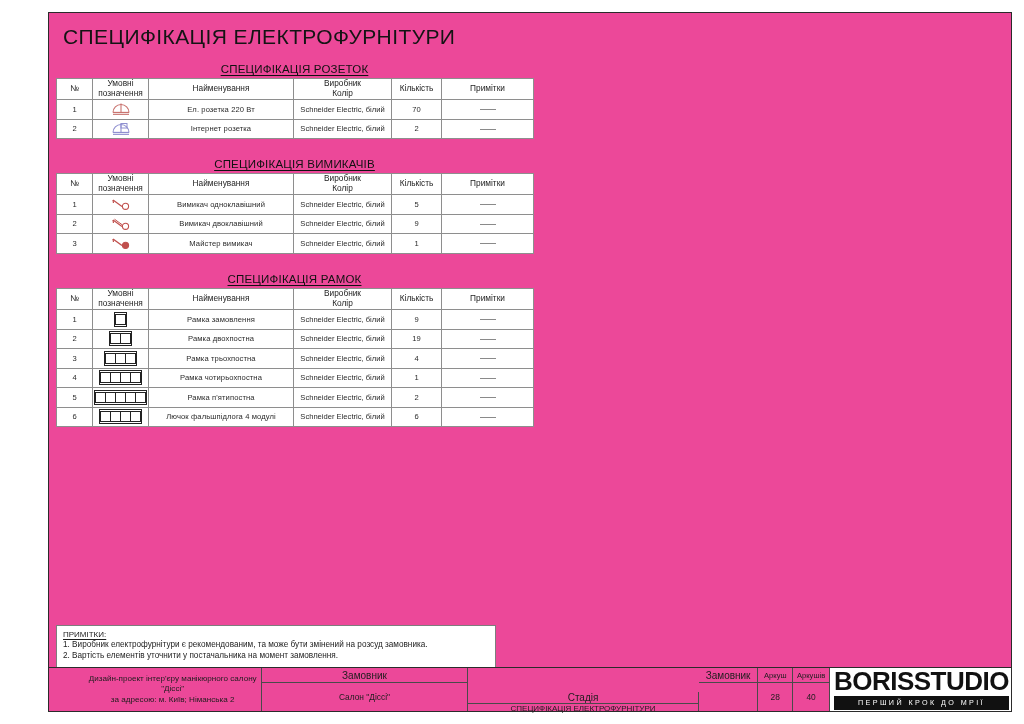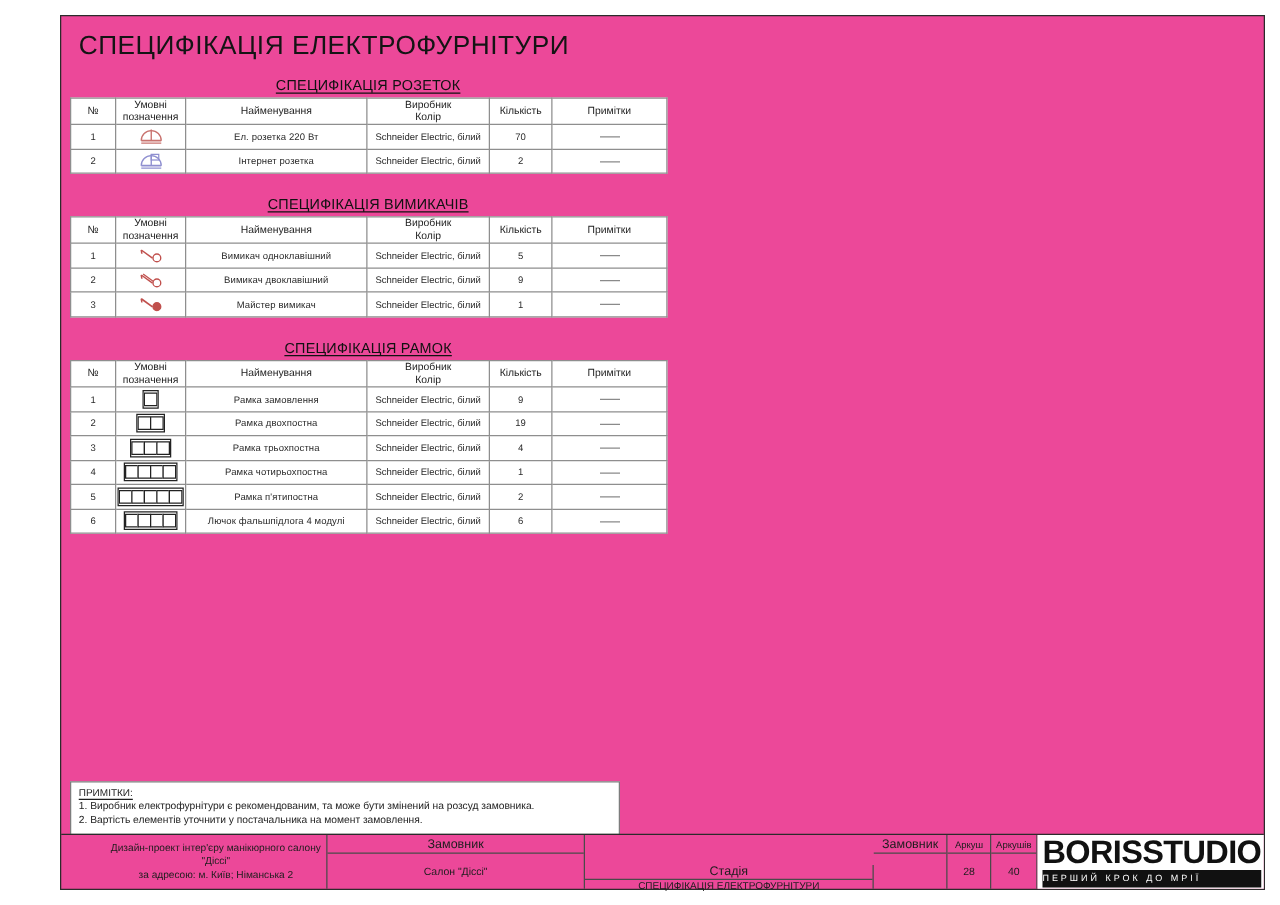--- a/index.html
+++ b/index.html
@@ -141,21 +141,21 @@
     font-size: 26px;
     letter-spacing: -0.5px;
     line-height: 0.95;
     color: #111;
     text-align: left;
     white-space: nowrap;
   }
   .logo-bar {
     background: #111; color: #fff;
     font-size: 7.2px; letter-spacing: 2.4px;
-    text-align: left; padding: 2px 0 2.5px 0;
+    text-align: center; padding: 2px 0 2.5px 0;
     margin-top: 2px; white-space: nowrap;
   }
 </style>
 </head>
 <body>
 
 <div id="sheet">
 
   <div class="main-title">СПЕЦИФІКАЦІЯ ЕЛЕКТРОФУРНІТУРИ</div>
 

